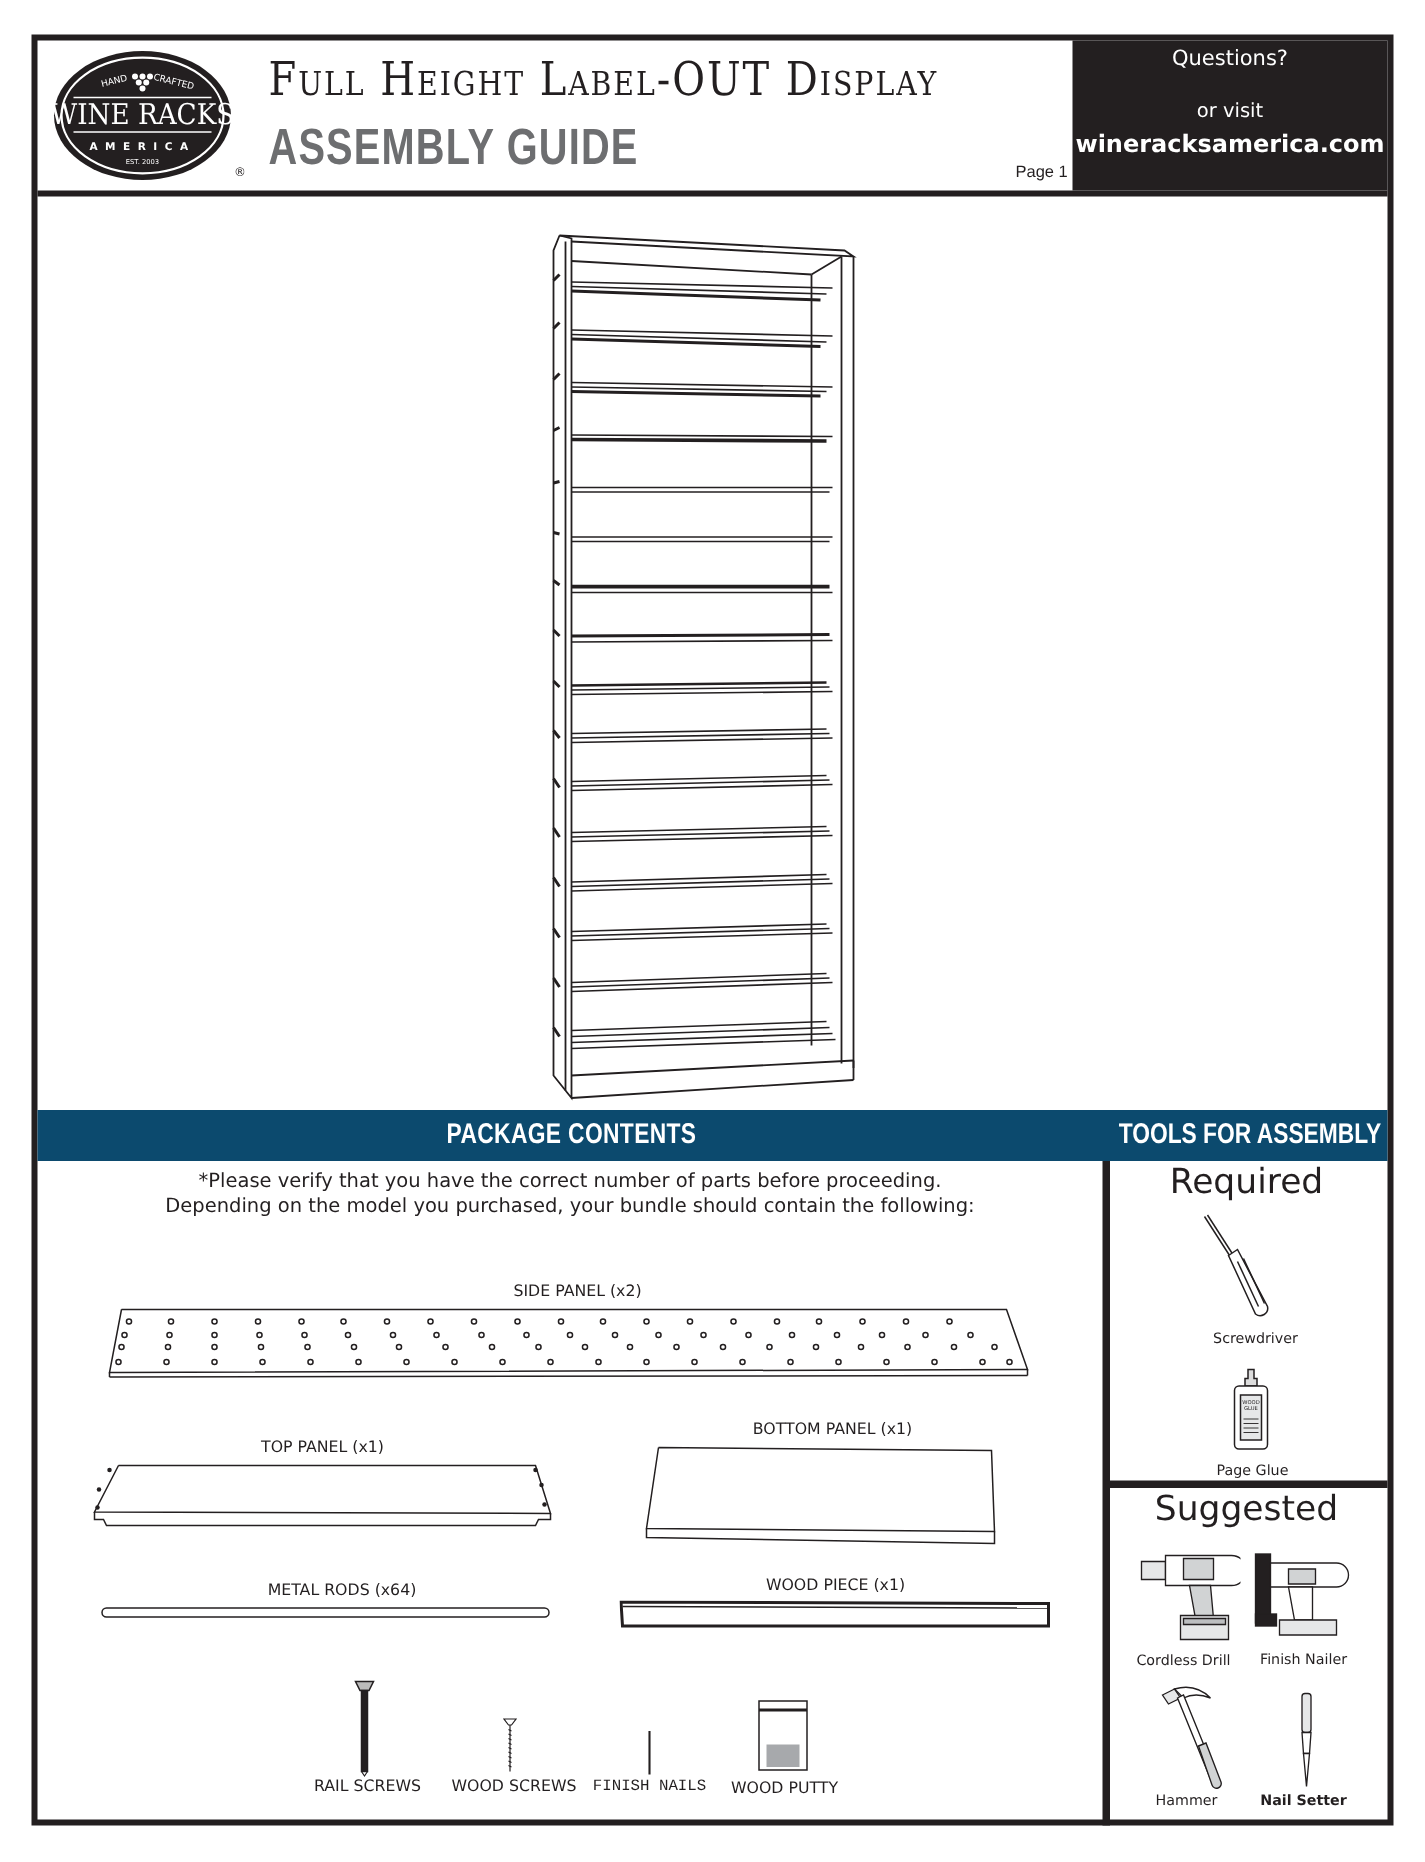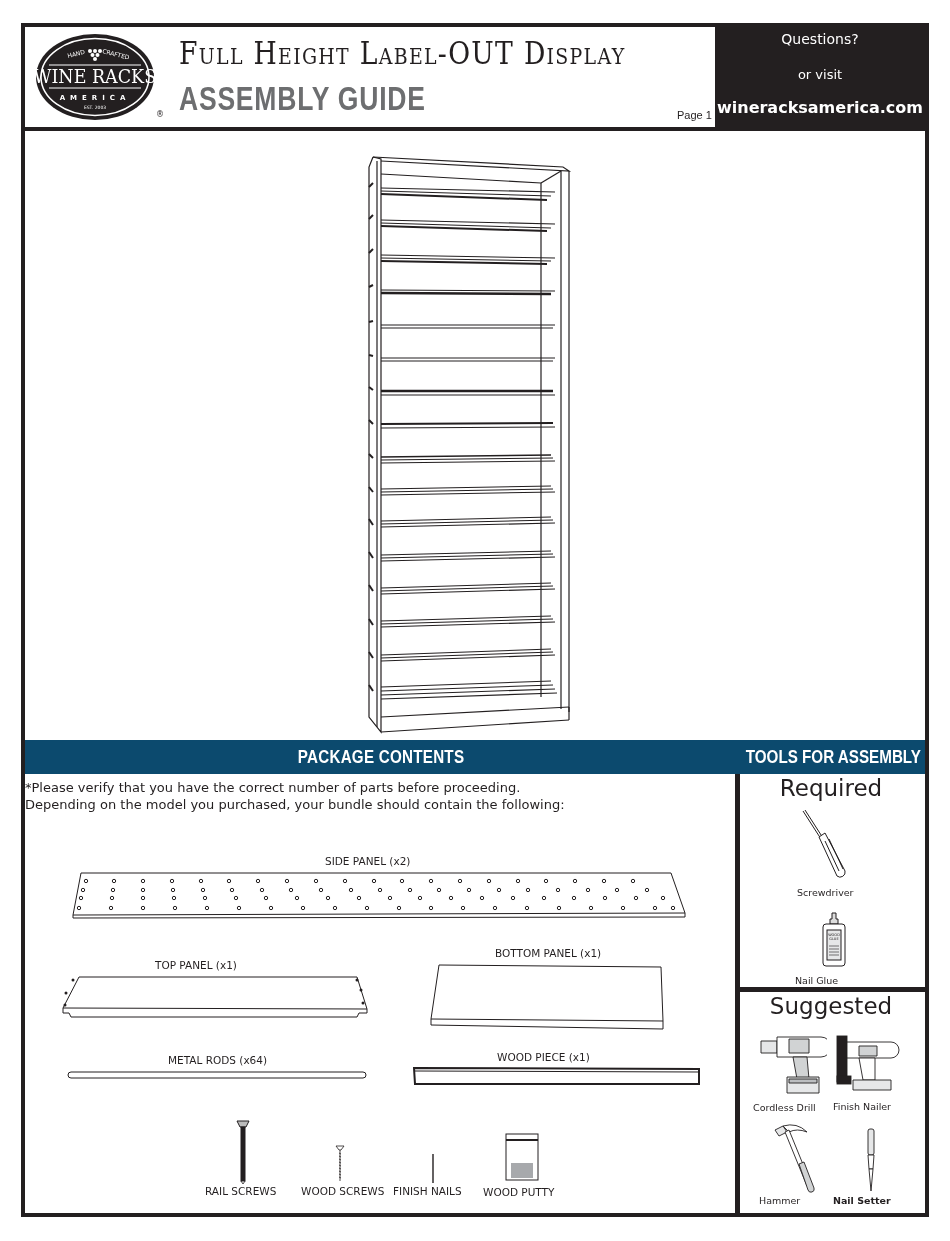--- a/index.html
+++ b/index.html
@@ -8,34 +8,34 @@
   .abs{position:absolute;}
   
   .hdr-logo{left:10px;top:4px;width:128px;height:92px;}
   .hdr-title{left:154px;top:8px;font-family:"DejaVu Serif",serif;font-size:31px;letter-spacing:1.5px;color:#231f20;white-space:nowrap;transform:scaleX(0.86);transform-origin:left top;font-variant:small-caps;}
   .hdr-sub{left:154px;top:52px;font-family:"Liberation Sans",sans-serif;font-weight:bold;font-size:34px;color:#6d6e70;letter-spacing:1px;white-space:nowrap;transform:scaleX(0.78);transform-origin:left top;}
   .hdr-page{left:652px;top:82px;font-size:11px;color:#231f20;}
   .hdr-contact{left:690px;top:0px;width:210px;height:100px;background:#231f20;color:#fff;text-align:center;}
   .hdr-contact .q{margin-top:4px;font-family:"DejaVu Sans",sans-serif;font-size:14px;}
   .hdr-contact .ph{font-family:"DejaVu Sans",sans-serif;font-weight:bold;font-size:23px;margin-top:1px;}
   .hdr-contact .ov{font-family:"DejaVu Sans",sans-serif;font-size:13px;margin-top:20px;}
-  .hdr-contact .web{font-family:"DejaVu Sans",sans-serif;font-weight:bold;font-size:16px;margin-top:16px;}
+  .hdr-contact .web{font-family:"DejaVu Sans",sans-serif;font-weight:bold;font-size:16px;margin-top:4px;}
   .hdr-rule{left:0;top:100px;width:900px;height:4px;background:#231f20;}
   
   .hero{left:330px;top:120px;width:220px;height:590px;}
   
   .bar{left:0;top:713px;width:900px;height:34px;background:#0c4a6e;color:#fff;}
   .bar .pc{position:absolute;left:0;width:712px;text-align:center;top:6px;font-weight:bold;font-size:19px;letter-spacing:0.3px;transform:scaleX(0.8);}
   .bar .tfa{position:absolute;right:4px;top:6px;font-weight:bold;font-size:19px;white-space:nowrap;transform:scaleX(0.8);transform-origin:right top;}
   .col-div{left:710px;top:747px;width:5px;height:443px;background:#231f20;}
   .sug-div{left:712px;top:960px;width:188px;height:5px;background:#231f20;}
-  .notice{left:0;top:752px;width:710px;text-align:left;font-family:"DejaVu Sans",sans-serif;font-size:13px;line-height:17px;color:#231f20;}
-  .plabel{font-family:"DejaVu Sans",sans-serif;font-size:10.5px;color:#231f20;white-space:nowrap;text-align:left;}
+  .notice{left:0;top:752px;width:710px;text-align:center;font-family:"DejaVu Sans",sans-serif;font-size:13px;line-height:17px;color:#231f20;}
+  .plabel{font-family:"DejaVu Sans",sans-serif;font-size:10.5px;color:#231f20;white-space:nowrap;text-align:center;}
   .tool-h{font-family:"DejaVu Sans",sans-serif;font-size:23px;text-align:center;width:188px;left:712px;color:#231f20;}
-  .tlabel{font-family:"DejaVu Sans",sans-serif;font-size:9.5px;color:#231f20;text-align:left;white-space:nowrap;}
+  .tlabel{font-family:"DejaVu Sans",sans-serif;font-size:9.5px;color:#231f20;text-align:center;white-space:nowrap;}
   svg{display:block;}
 </style>
 </head>
 <body>
 
 <div class="frame">
 
   <div class="abs hdr-logo">
     <svg width="128" height="92" viewBox="0 0 128 92">
       <ellipse cx="60" cy="46" rx="59" ry="43" fill="#231f20"></ellipse>
@@ -346,21 +346,21 @@
       <path d="M4,8 l2,1 M4,11 l2,1 M4,14 l2,1 M4,17 l2,1 M4,20 l2,1 M4,23 l2,1 M4,26 l2,1 M4,29 l2,1 M4,32 l2,1"></path>
     </svg>
   </div>
   <div class="abs plabel" style="left:276px;top:1158px;width:80px;">WOOD SCREWS</div>
 
   <div class="abs" style="left:405px;top:1127px;">
     <svg width="6" height="30" viewBox="0 0 6 30">
         <line x1="3" y1="0" x2="3" y2="29" stroke="#231f20" stroke-width="1.4"></line>
       </svg>
   </div>
-  <div class="abs plabel" style="left:368px;top:1158px;width:80px;">FINISH NAILS</div>
+  <div class="abs plabel" style="left:368px;top:1158px;width:80px;font-family:Liberation Mono, monospace;">FINISH NAILS</div>
 
   <div class="abs" style="left:480px;top:1106px;">
     <svg width="34" height="50" viewBox="0 0 34 50" fill="none" stroke="#231f20">
       <rect x="1" y="1" width="32" height="46" stroke-width="1"></rect>
       <line x1="1" y1="7" x2="33" y2="7" stroke-width="2"></line>
       <rect x="6" y="30" width="22" height="15" fill="#a7a9ac" stroke="none"></rect>
     </svg>
   </div>
   <div class="abs plabel" style="left:458px;top:1159px;width:80px;">WOOD PUTTY</div>
 
@@ -383,21 +383,21 @@
       <rect x="3" y="12" width="22" height="42" rx="3" fill="#fff"></rect>
       <rect x="7" y="18" width="14" height="30" fill="#e6e7e8"></rect>
       <text x="14" y="24" font-size="3.5" text-anchor="middle" fill="#231f20" stroke="none" font-family="DejaVu Sans, sans-serif">WOOD</text>
       <text x="14" y="28" font-size="3.5" text-anchor="middle" fill="#231f20" stroke="none" font-family="DejaVu Sans, sans-serif">GLUE</text>
       <line x1="9" y1="34" x2="19" y2="34" stroke-width="0.6"></line>
         <line x1="9" y1="37" x2="19" y2="37" stroke-width="0.6"></line>
         <line x1="9" y1="40" x2="19" y2="40" stroke-width="0.6"></line>
         <line x1="9" y1="43" x2="19" y2="43" stroke-width="0.6"></line>
     </svg>
   </div>
-  <div class="abs tlabel" style="left:770px;top:948px;width:80px;">Nail Glue</div>
+  <div class="abs tlabel" style="left:770px;top:948px;width:80px;">Page Glue</div>
 
   <div class="abs tool-h" style="top:966px;">Suggested</div>
 
   <div class="abs" style="left:734px;top:1006px;">
     <svg width="68" height="64" viewBox="0 0 68 64" fill="none" stroke="#231f20" stroke-width="0.9">
       <path d="M2,8 h16 v12 h-16 z" fill="#e6e7e8"></path>
       <path d="M18,4 h44 a6,6 0 0 1 0,20 h-44 z" fill="#fff"></path>
       <path d="M30,6 h20 v14 h-20 z" fill="#d1d3d4"></path>
       <path d="M34,24 h14 l2,22 h-12 z" fill="#d1d3d4"></path>
       <path d="M28,44 h32 v16 h-32 z" fill="#e6e7e8"></path>

